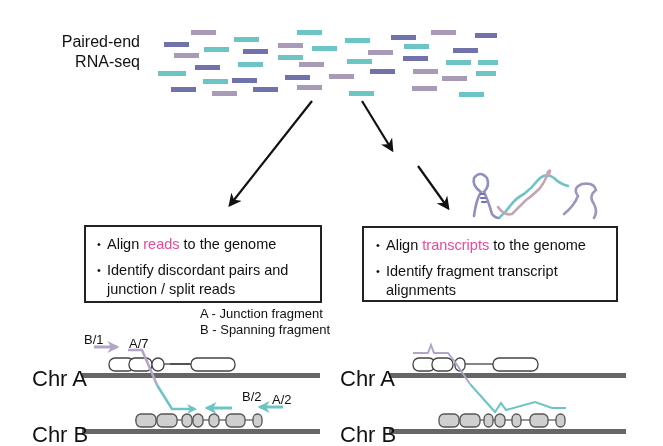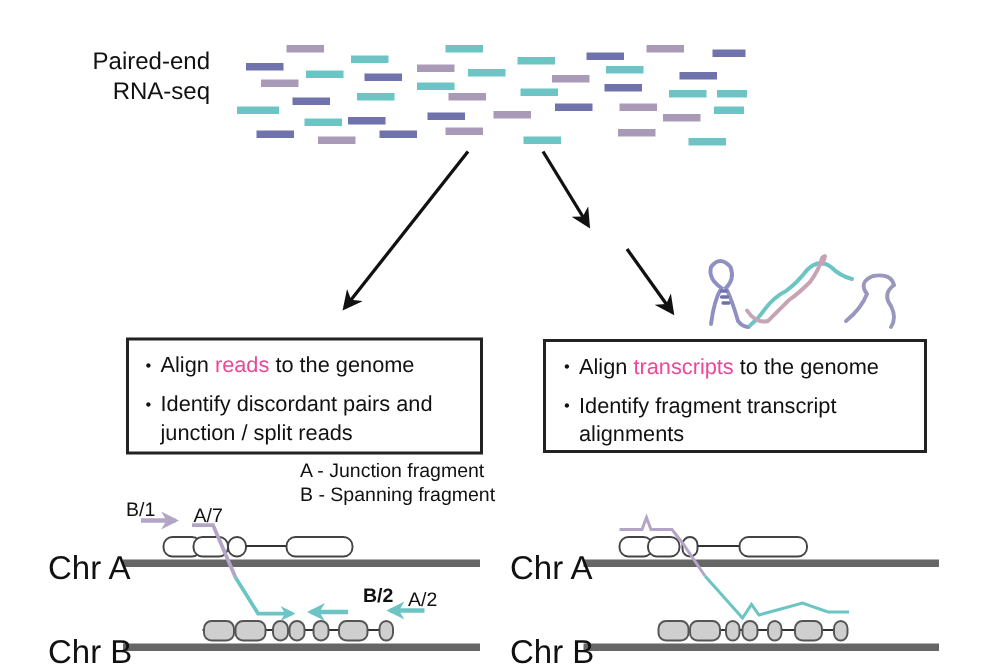--- a/index.html
+++ b/index.html
@@ -175,21 +175,21 @@
       <span class="dot">•</span>
       <div>Identify fragment transcript</div>
       <div>alignments</div>
     </div>
   </div>
 
   <div class="txt chr" style="left:32px; top:366px;">Chr A</div>
   <div class="txt chr" style="left:32px; top:422px;">Chr B</div>
   <div class="txt rlabel" style="left:84px; top:332px;">B/1</div>
   <div class="txt rlabel" style="left:129px; top:336px;">A/7</div>
-  <div class="txt rlabel" style="left:242px; top:389px;font-weight:bold;">B/2</div>
+  <div class="txt rlabel" style="left:242px; top:389px;">B/2</div>
   <div class="txt rlabel" style="left:272px; top:392px;">A/2</div>
   <div class="txt legend" style="left:200px; top:306px;">
     <div>A - Junction fragment</div>
     <div>B - Spanning fragment</div>
   </div>
 
   <div class="txt chr" style="left:340px; top:366px;">Chr A</div>
   <div class="txt chr" style="left:340px; top:422px;">Chr B</div>
 </div>
 

